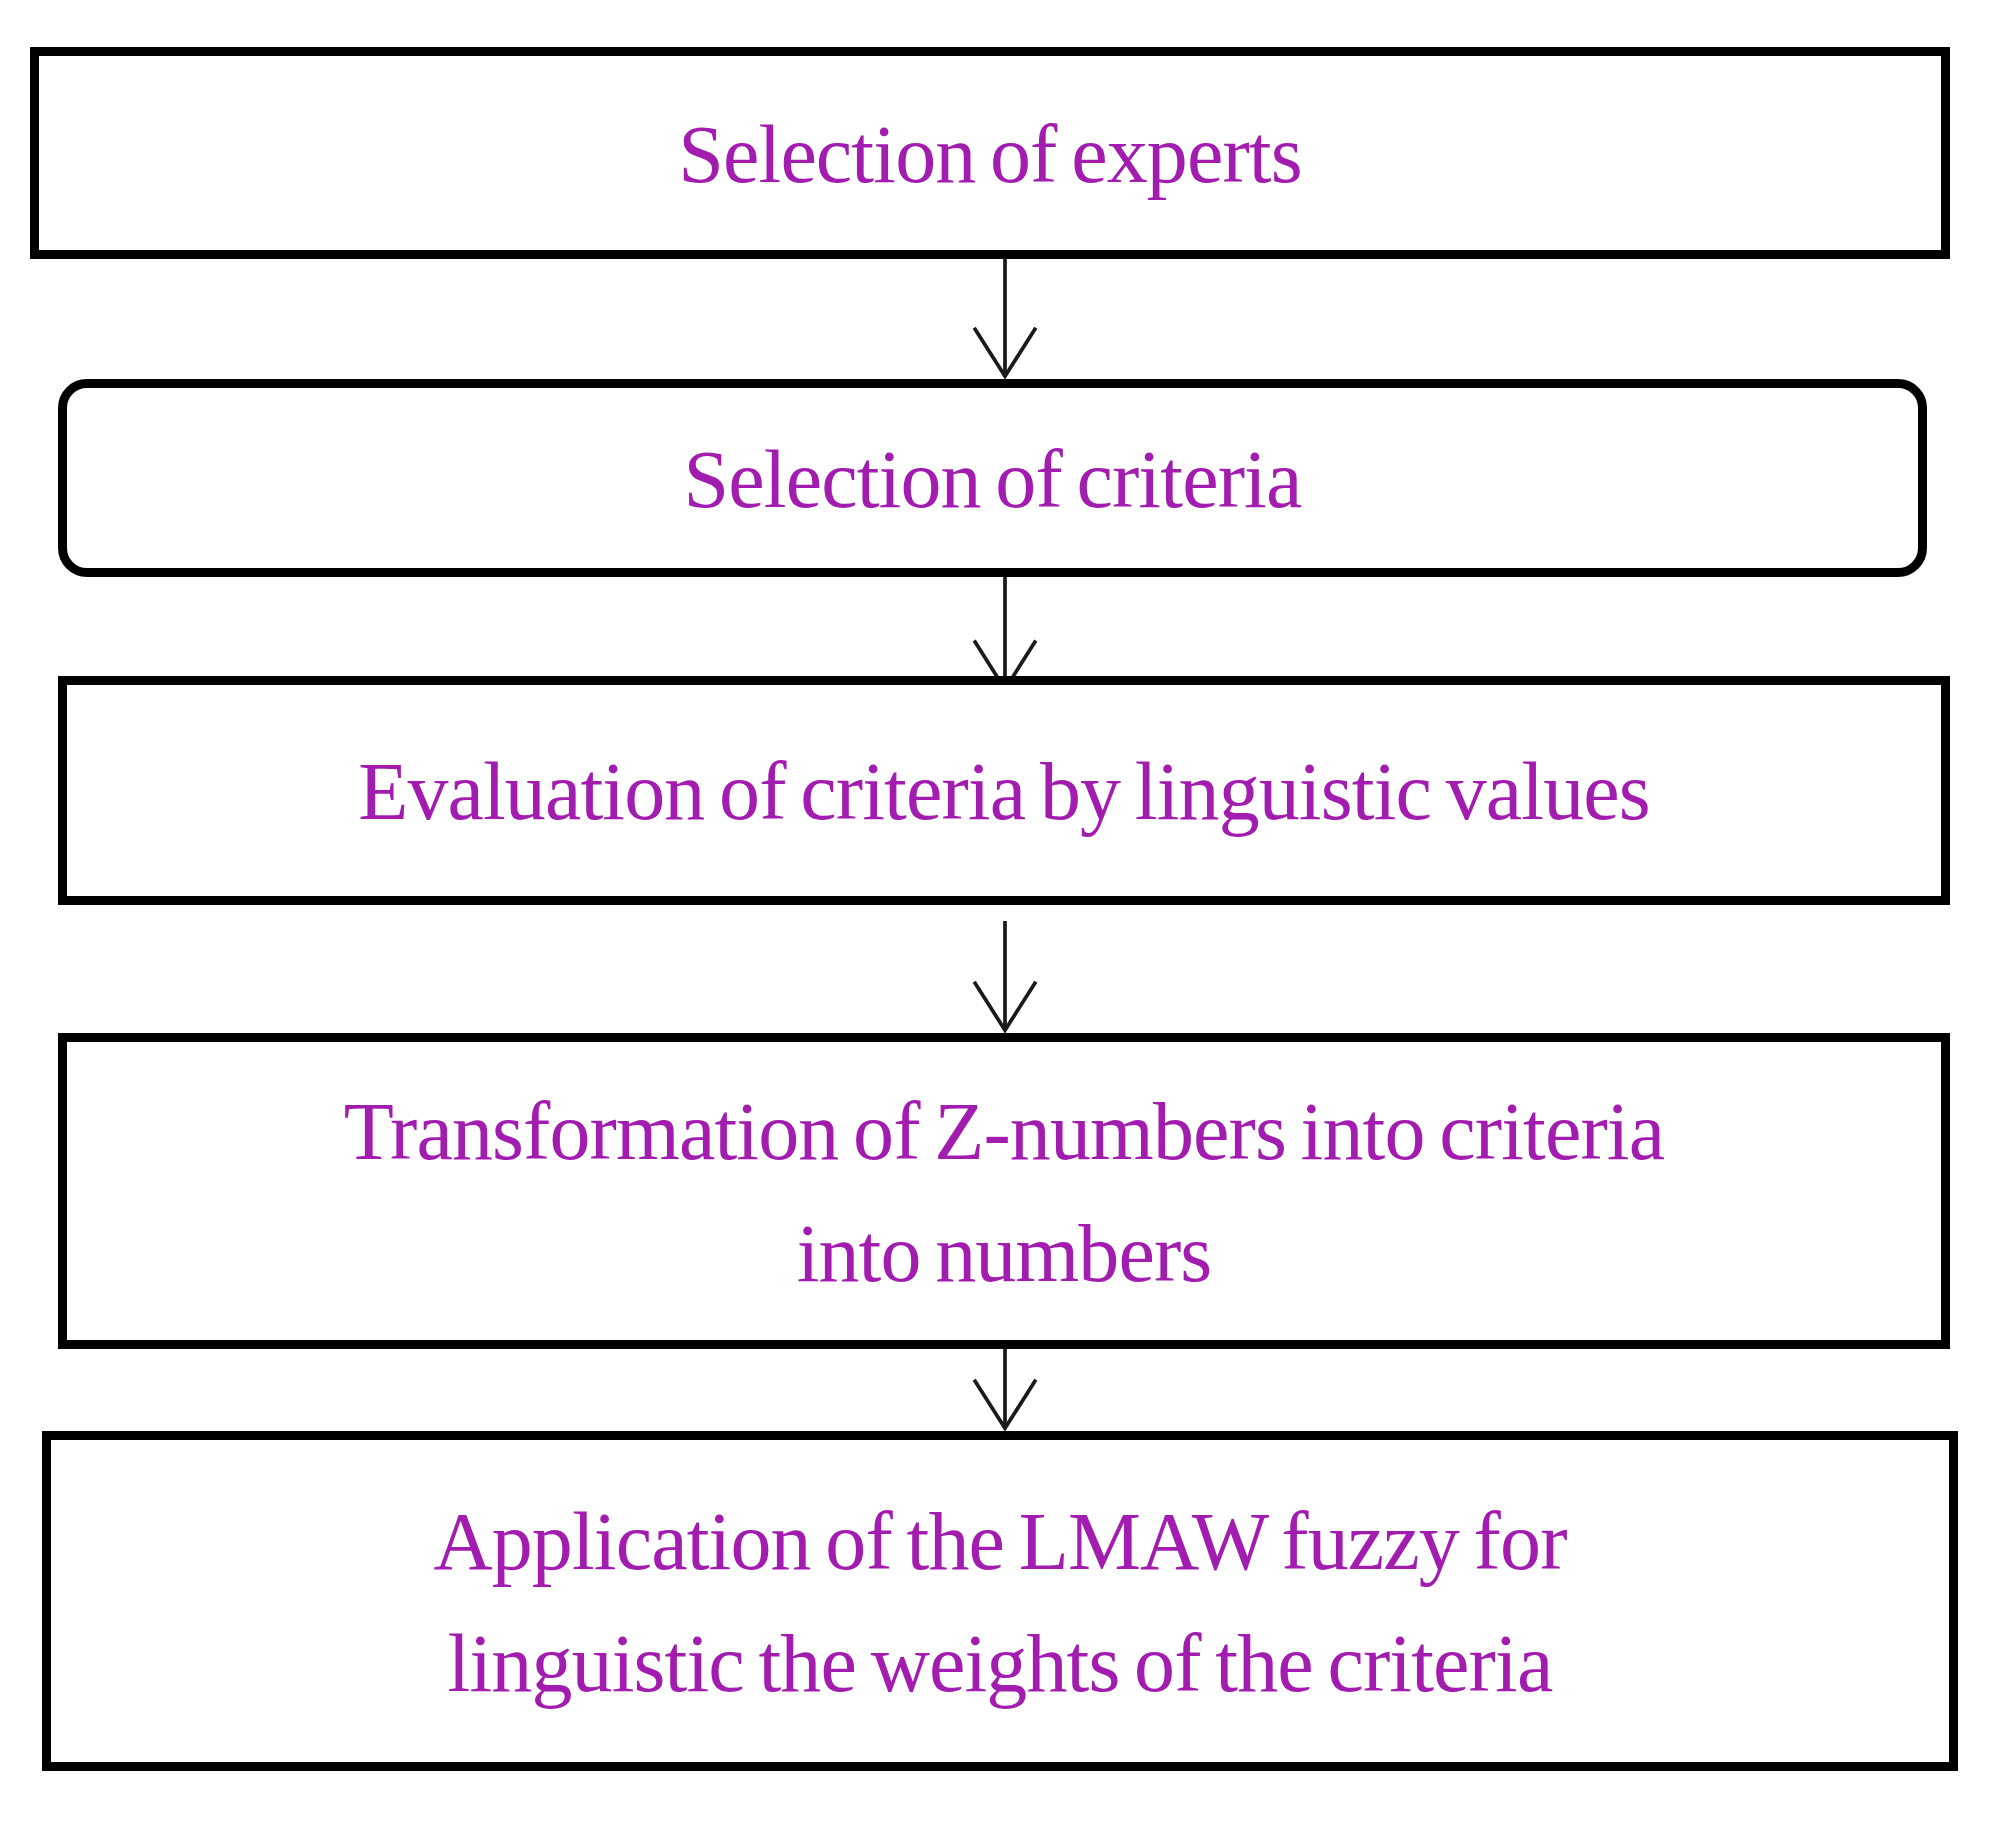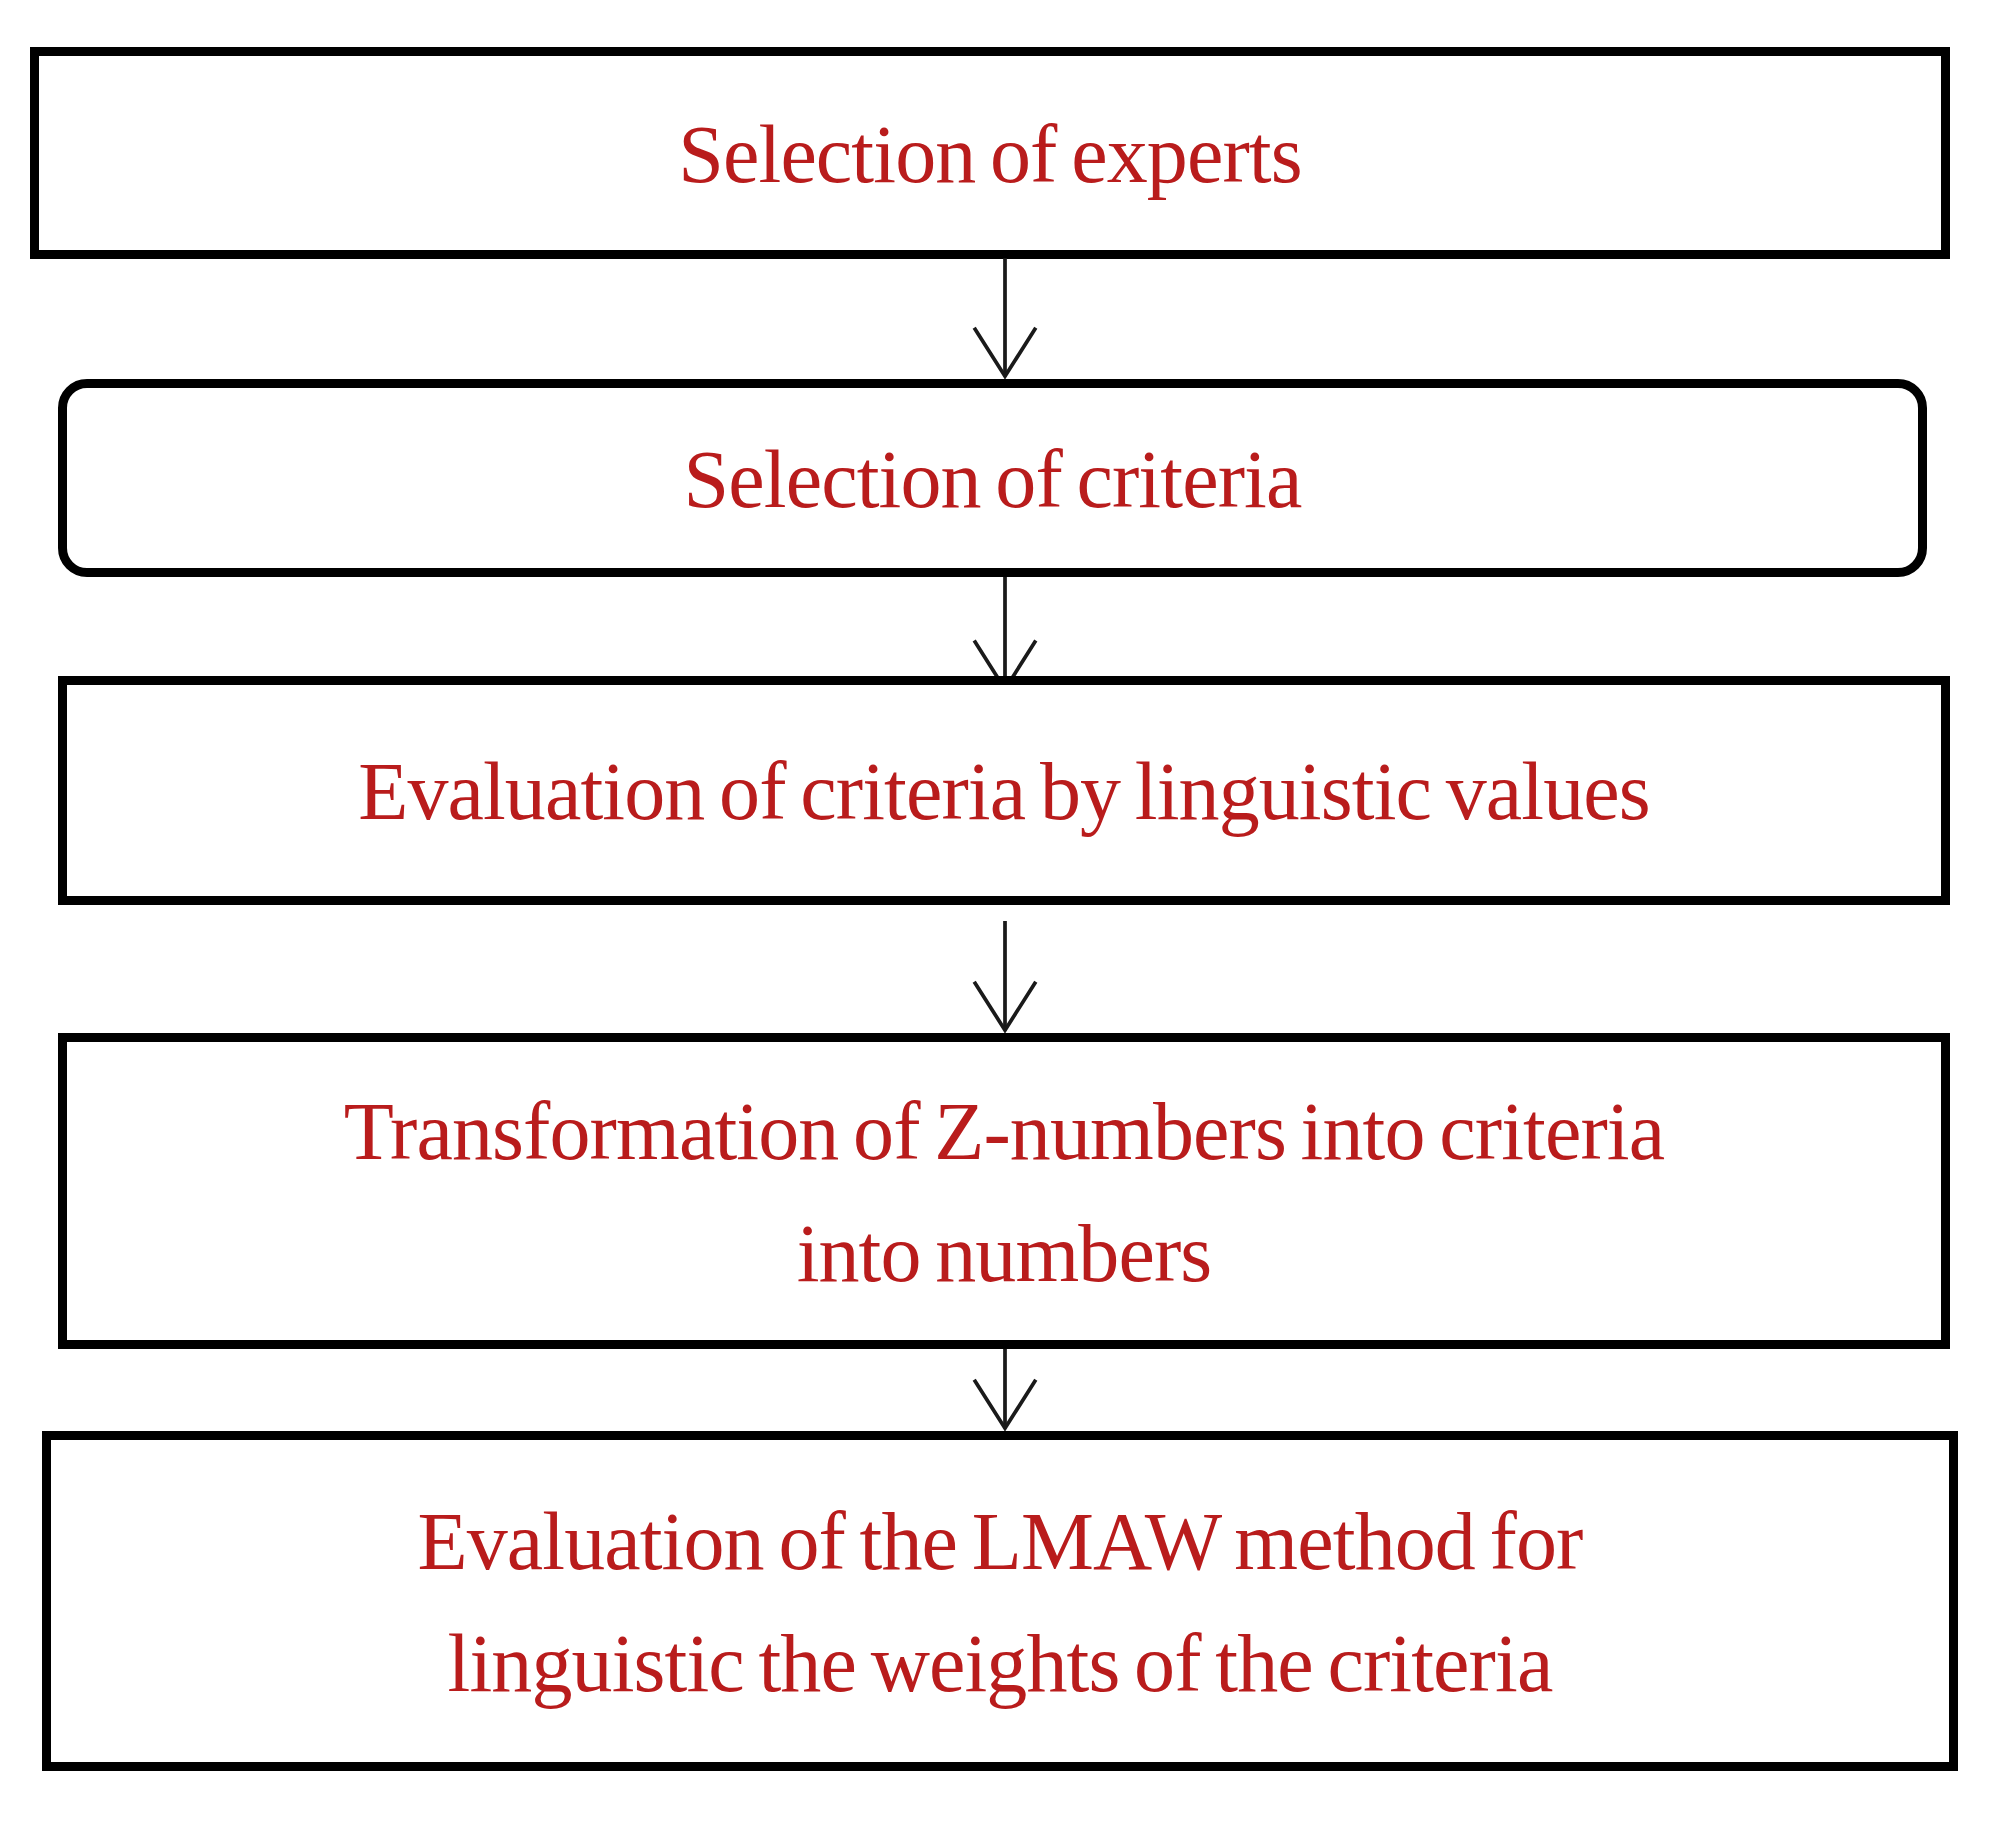--- a/index.html
+++ b/index.html
@@ -19,21 +19,21 @@
     position: absolute;
     box-sizing: border-box;
     background: #ffffff;
     border: 9.3px solid #000000;
     display: flex;
     flex-direction: column;
     justify-content: center;
     align-items: center;
     text-align: center;
     padding-top: 3px;
-    color: #b91c1c;
+    color: #a21caf;
     font-size: 82px;
     line-height: 1.48;
     letter-spacing: -0.9px;
     word-spacing: -0.06em;
     white-space: nowrap;
   }
   .flow-box .line { display: block; }
 
   #box1 { left: 30px;  top: 47px;   width: 1920px; height: 212px; }
   #box2 { left: 58px;  top: 379px;  width: 1869px; height: 198px; border-radius: 29px; }
@@ -96,18 +96,18 @@
   </div>
 
   <div id="arrow4" class="flow-arrow">
     <svg viewBox="0 0 90 88" preserveAspectRatio="none">
       <line x1="45" y1="0" x2="45" y2="85" stroke="#1a1a1a" stroke-width="4"></line>
       <polyline points="12,33 45,85 78,33" fill="none" stroke="#1a1a1a" stroke-width="4"></polyline>
     </svg>
   </div>
 
   <div id="box5" class="flow-box">
-    <span class="line">Evaluation of the LMAW method for</span>
+    <span class="line">Application of the LMAW fuzzy for</span>
     <span class="line">linguistic the weights of the criteria</span>
   </div>
 
 </div>
 
 
 </body></html>

